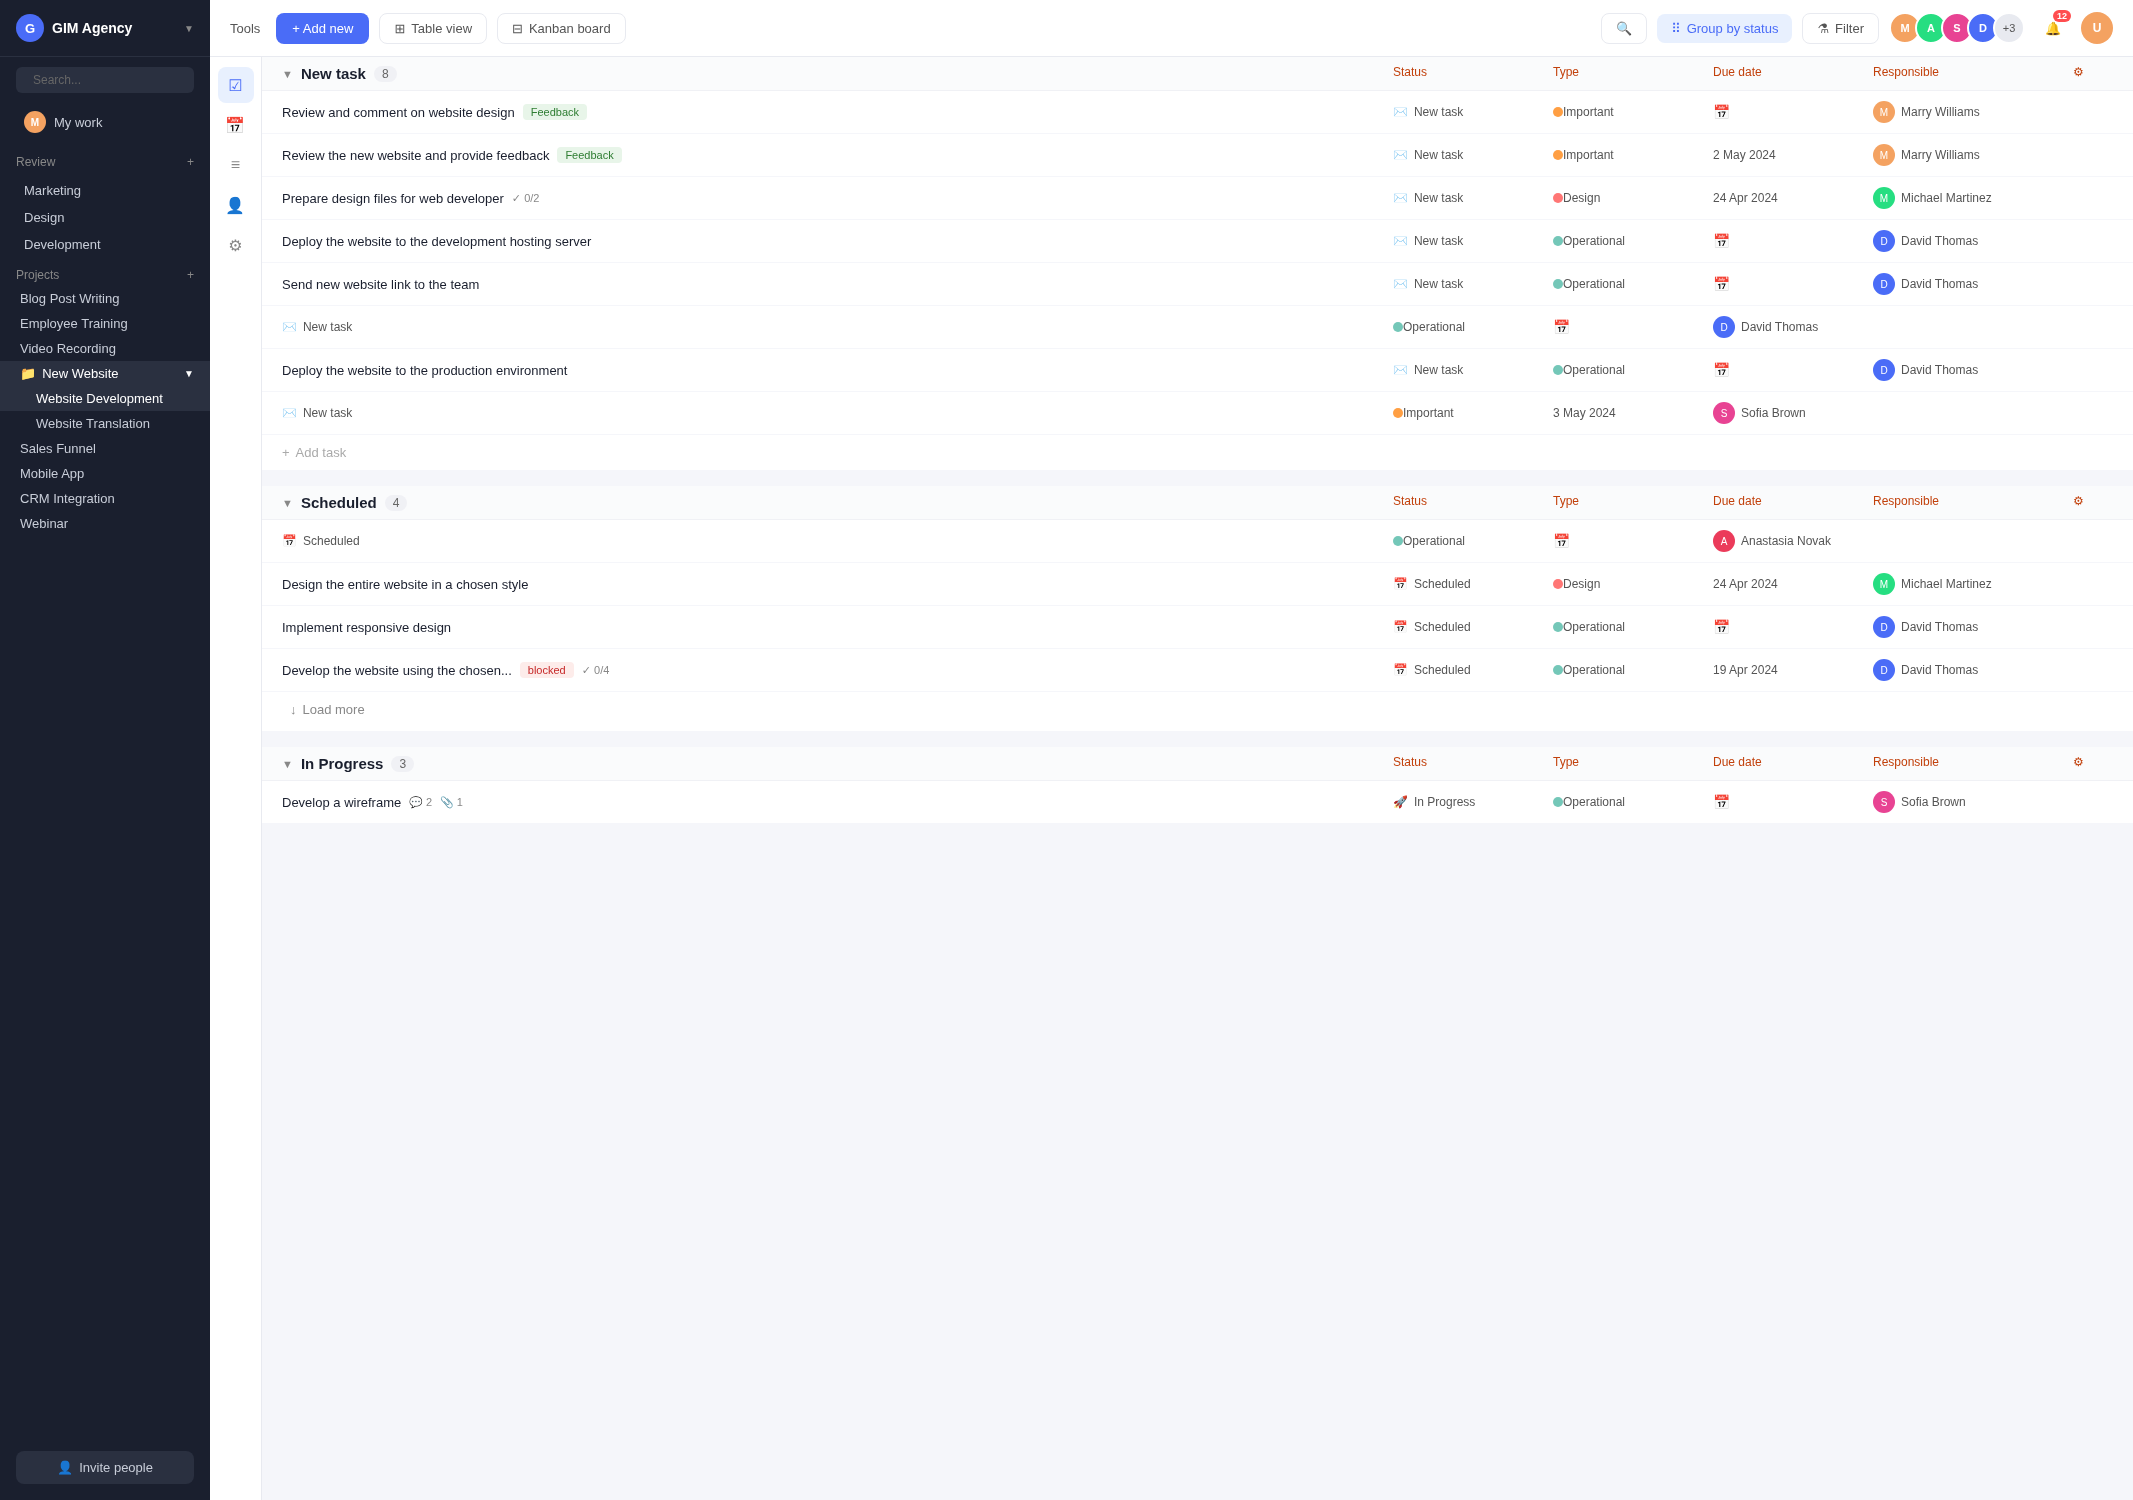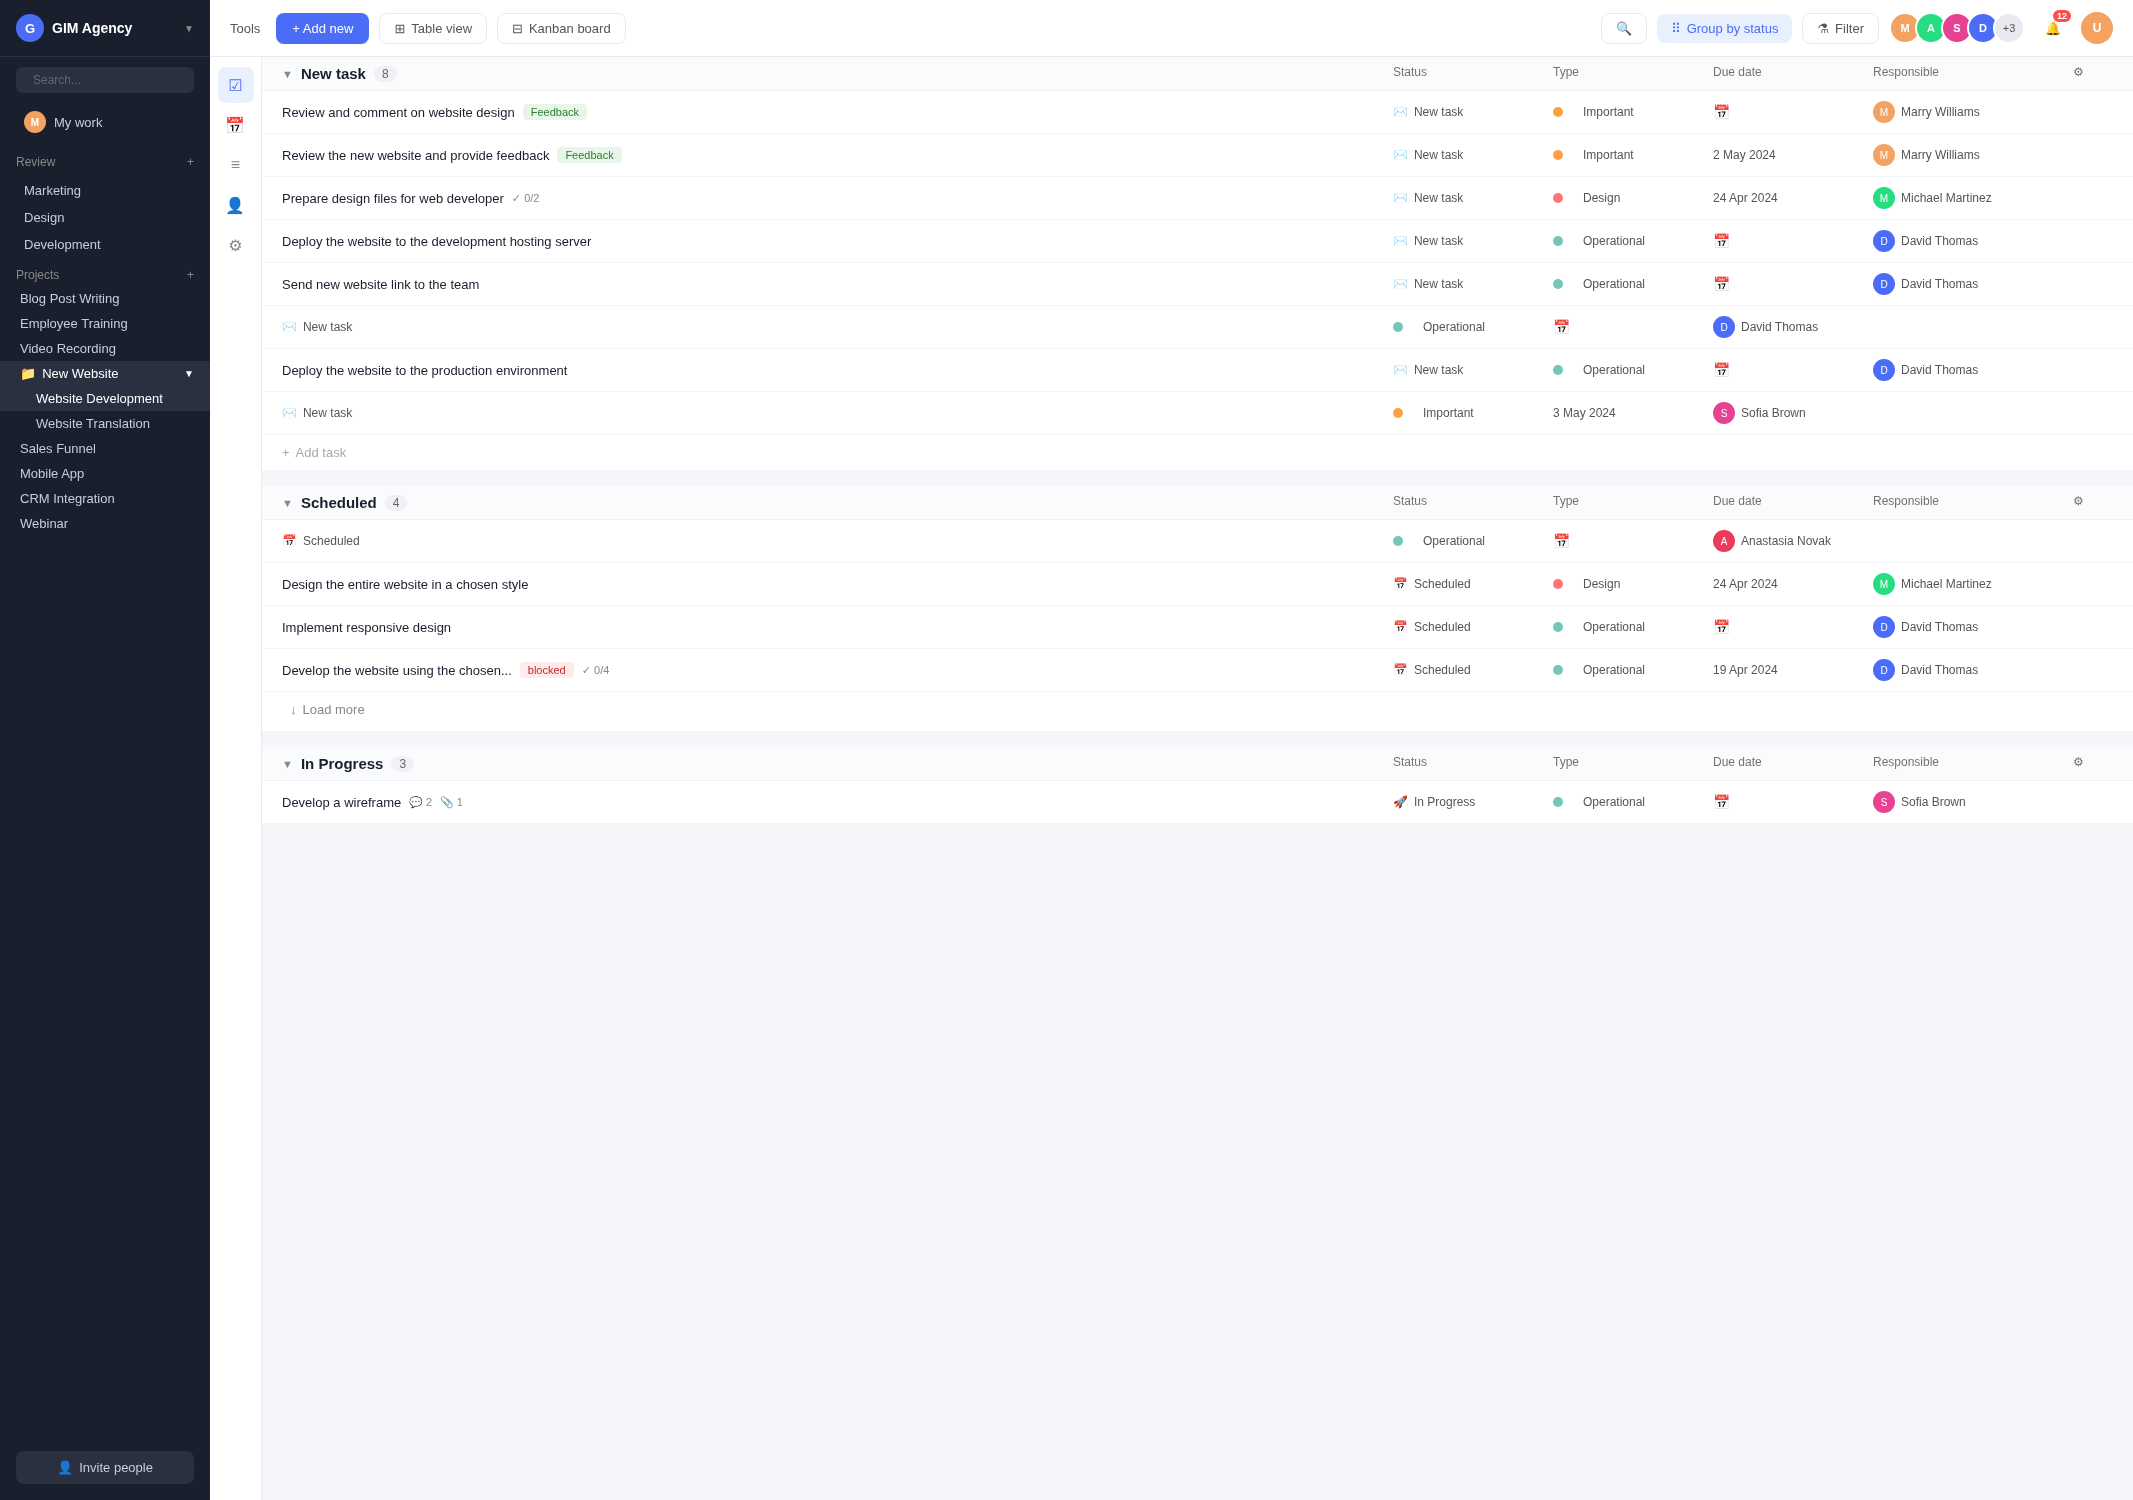--- a/index.html
+++ b/index.html
@@ -49,29 +49,29 @@
     .side-icon { width: 36px; height: 36px; display: flex; align-items: center; justify-content: center; border-radius: 8px; cursor: pointer; color: #888; font-size: 16px; }
     .side-icon.active { background: #e8f0fe; color: #4a6cf7; }
 
     
     .content-area { display: flex; flex: 1; overflow: hidden; }
     .content-main { flex: 1; overflow-y: auto; padding: 0; }
 
     
     .task-section { background: #fff; margin: 0; }
     .col-headers { display: grid; grid-template-columns: 1fr 160px 160px 160px 200px 40px; padding: 8px 20px; background: #fafbfc; border-bottom: 1px solid #f0f1f5; }
-    .col-header { color: #737373; font-size: 12px; font-weight: 500; }
+    .col-header { color: #c2410c; font-size: 12px; font-weight: 500; }
     .task-row { display: grid; grid-template-columns: 1fr 160px 160px 160px 200px 40px; padding: 10px 20px; border-bottom: 1px solid #f5f6fa; align-items: center; cursor: pointer; }
     .task-name { color: #1a1f2e; font-size: 13px; display: flex; align-items: center; gap: 8px; flex-wrap: wrap; }
     .task-tag { font-size: 11px; padding: 2px 8px; border-radius: 4px; font-weight: 500; }
     .tag-feedback { background: #e8f5e9; color: #2e7d32; }
     .tag-blocked { background: #fdecea; color: #c62828; }
     .subtask-count { color: #888; font-size: 11px; }
     .status-cell { display: flex; align-items: center; gap: 6px; font-size: 12px; color: #555; }
-    .type-cell { display: flex; align-items: center; gap: 20px; font-size: 12px; color: #555; }
+    .type-cell { display: flex; align-items: center; gap: 0; font-size: 12px; color: #555; }
     .type-dot { width: 10px; height: 10px; border-radius: 50%; flex-shrink: 0; }
     .dot-important { background: #ff9f43; }
     .dot-operational { background: #74c7b8; }
     .dot-design { background: #ff7675; }
     .due-cell { font-size: 12px; color: #555; }
     .resp-cell { display: flex; align-items: center; gap: 6px; font-size: 12px; color: #555; }
     .resp-avatar { width: 22px; height: 22px; border-radius: 50%; flex-shrink: 0; overflow: hidden; }
     .add-task-row { padding: 10px 20px; color: #aaa; font-size: 13px; cursor: pointer; display: flex; align-items: center; gap: 6px; }
     .load-more { padding: 10px 20px 14px 28px; color: #888; font-size: 13px; cursor: pointer; display: flex; align-items: center; gap: 6px; }
 

